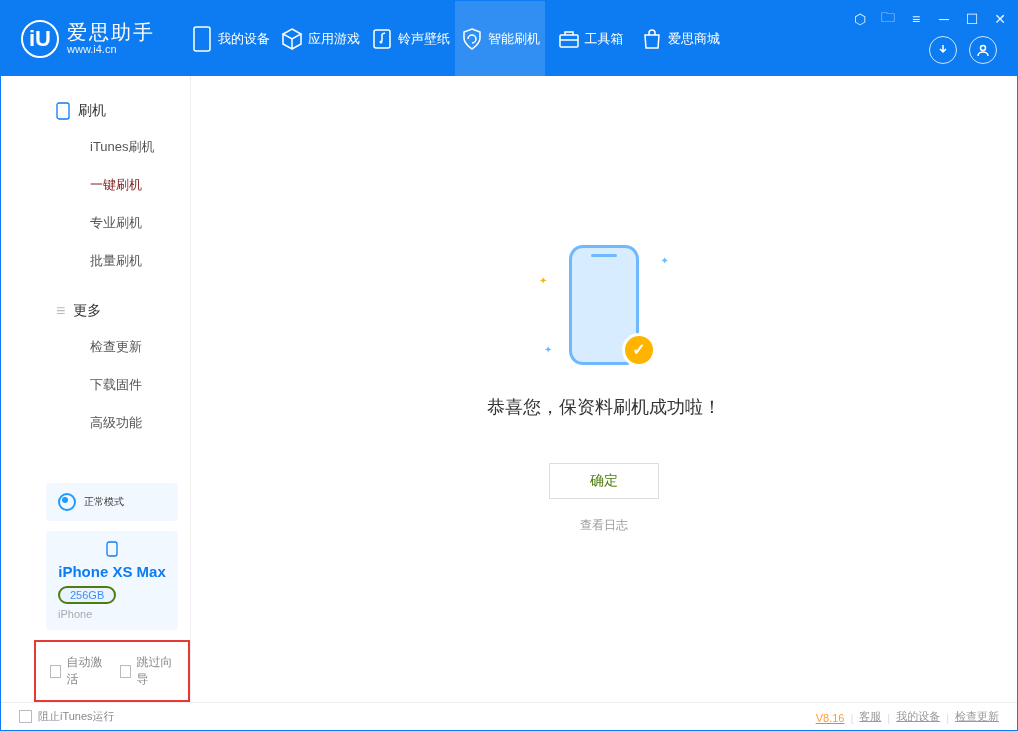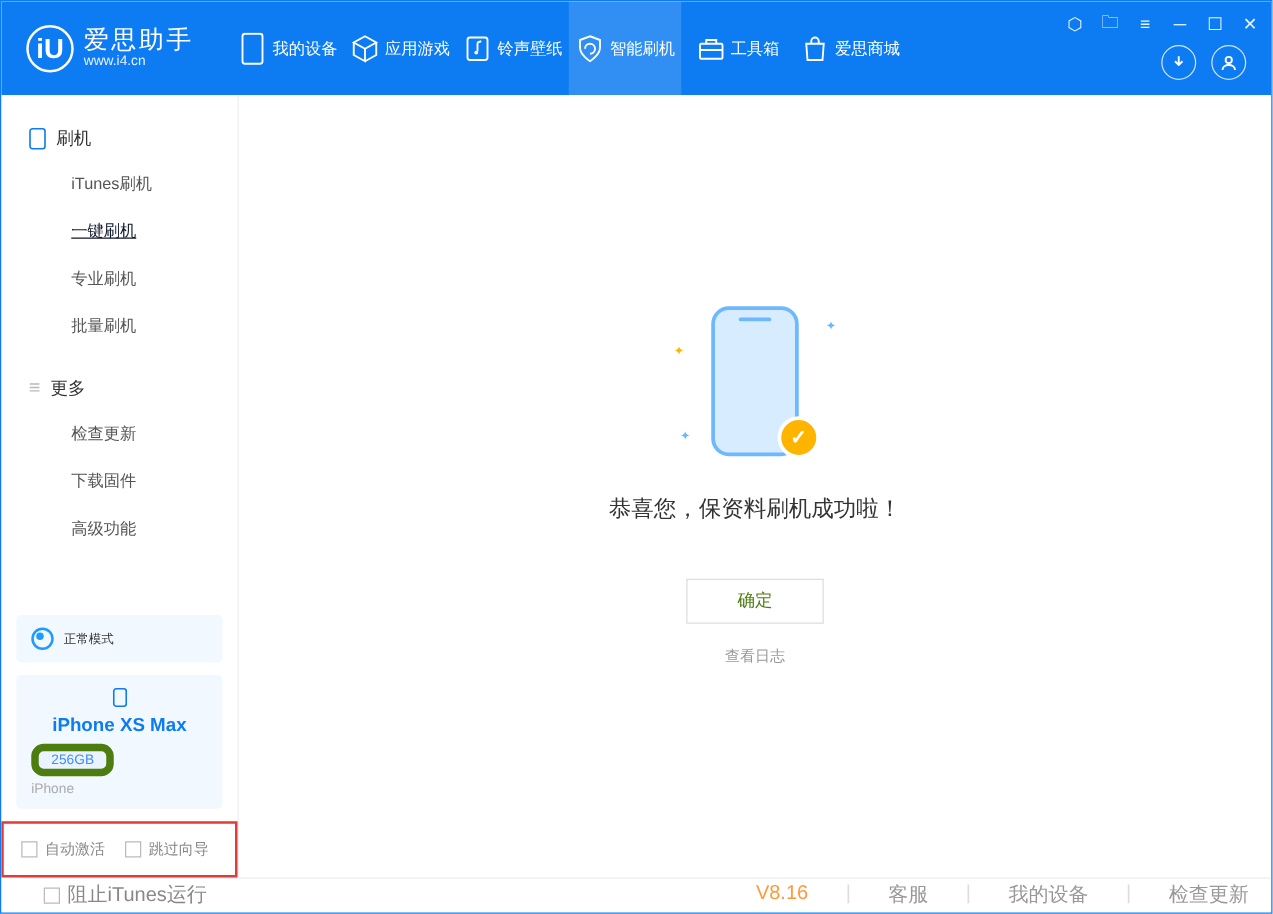--- a/index.html
+++ b/index.html
@@ -16,53 +16,53 @@
 .nav-item { width: 90px; display: flex; align-items: center; justify-content: center; cursor: pointer; font-size: 13px; gap: 4px; }
 .nav-item.active { background: rgba(255,255,255,.15); }
 .nav-icon { width: 24px; height: 24px; display: flex; align-items: center; justify-content: center; }
 .winctrl { position: absolute; right: 8px; top: 6px; display: flex; gap: 10px; align-items: center; }
 .winctrl span { cursor: pointer; font-size: 14px; opacity: .9; display: inline-flex; width: 18px; justify-content: center; }
 .header-right { position: absolute; right: 20px; bottom: 12px; display: flex; gap: 12px; }
 .hcircle { width: 28px; height: 28px; border: 1.5px solid rgba(255,255,255,.8); border-radius: 50%; display: flex; align-items: center; justify-content: center; cursor: pointer; }
 
 
 .body { display: flex; height: calc(100% - 75px - 28px); }
-.sidebar { width: 190px; border-right: 1px solid #eee; display: flex; flex-direction: column; }
+.sidebar { width: 190px; border-right: 1px solid #eee; display: flex; flex-direction: column; padding-left: 33px; }
 .side-scroll { flex: 1; overflow: auto; padding-top: 18px; }
 .side-group { padding: 8px 22px; font-size: 14px; color: #333; display: flex; align-items: center; gap: 8px; font-weight: 500; }
 .side-item { padding: 10px 22px 10px 56px; font-size: 13px; color: #555; cursor: pointer; }
-.side-item.active { color: #0f172a; text-decoration: underline; }
+.side-item.active { color: #7f1d1d; }
 .side-bottom { padding: 0 12px 0 12px; }
 .mode-card, .device-card { background: #f2f8ff; border-radius: 4px; padding: 10px 12px; margin-bottom: 10px; }
 .mode-card { display: flex; align-items: center; gap: 8px; font-size: 10px; color: #333; }
 .mode-dot { width: 18px; height: 18px; border: 2px solid #1e9bff; border-radius: 50%; position: relative; }
 .mode-dot:after { content: ""; width: 6px; height: 6px; background: #1e9bff; border-radius: 50%; position: absolute; left: 2px; top: 2px; }
 .device-name { color: #0d7cf2; font-size: 15px; font-weight: 700; display: flex; align-items: center; gap: 6px; flex-direction: column; }
-.device-cap { display: inline-block; border: 6px solid #4d7c0f; color: #3f8df5; border-radius: 10px; padding: 1px 10px; font-size: 11px; margin-top: 6px; background: #eaf3ff; }
+.device-cap { display: inline-block; border: 2px solid #4d7c0f; color: #3f8df5; border-radius: 10px; padding: 1px 10px; font-size: 11px; margin-top: 6px; background: #eaf3ff; }
 .device-type { color: #aaa; font-size: 11px; margin-top: 4px; }
 .opt-row { border: 2px solid #e53935; padding: 12px 14px; display: flex; gap: 16px; font-size: 12px; color: #888; }
 .opt { display: flex; align-items: center; gap: 6px; }
 .chk { width: 13px; height: 13px; border: 1px solid #bbb; display: inline-block; }
 
 
 .main { flex: 1; display: flex; flex-direction: column; align-items: center; justify-content: center; }
 .illus { position: relative; width: 120px; height: 130px; margin-bottom: 20px; }
 .phone { width: 70px; height: 120px; border: 3px solid #6db8ff; border-radius: 14px; background: #d7ecff; position: absolute; left: 25px; top: 0; }
 .phone:before { content: ""; position: absolute; top: 6px; left: 50%; transform: translateX(-50%); width: 26px; height: 3px; background: #6db8ff; border-radius: 2px; }
 .badge { width: 34px; height: 34px; background: #ffb400; border-radius: 50%; position: absolute; right: 8px; bottom: 8px; display: flex; align-items: center; justify-content: center; color: #fff; font-weight: bold; border: 3px solid #fff; }
 .spark { position: absolute; color: #ffb400; font-size: 10px; }
 .s1 { left: -5px; top: 30px; } .s2 { right: -5px; top: 10px; color: #6db8ff; } .s3 { left: 0; bottom: 20px; color: #6db8ff;}
 .msg { font-size: 18px; color: #333; margin-bottom: 44px; }
 .ok-btn { border: 1px solid #ddd; padding: 8px 40px; font-size: 14px; color: #4d7c0f; background: #fff; cursor: pointer; margin-bottom: 18px; }
 .log-link { color: #999; font-size: 12px; cursor: pointer; }
 
 
-.footer { height: 28px; border-top: 1px solid #eee; display: flex; align-items: center; padding: 0 18px; font-size: 16px; color: #999; margin-left: 16px; }
+.footer { height: 28px; border-top: 1px solid #eee; display: flex; align-items: center; padding: 0 18px; font-size: 11px; color: #999; }
 .footer .opt { color: #888; }
-.footer-right { margin-left: auto; display: flex; align-items: flex-start; gap: 30px; }
+.footer-right { margin-left: auto; display: flex; align-items: flex-end; gap: 6px; text-decoration: underline; }
 .fsep { color: #ddd; }
 .flink { cursor: pointer; }
 .ver { color: #ff9a3c; }
 </style>
 </head>
 <body>
 
 <div class="header">
   <div class="logo-area">
     <div class="logo-circle">iU</div>

